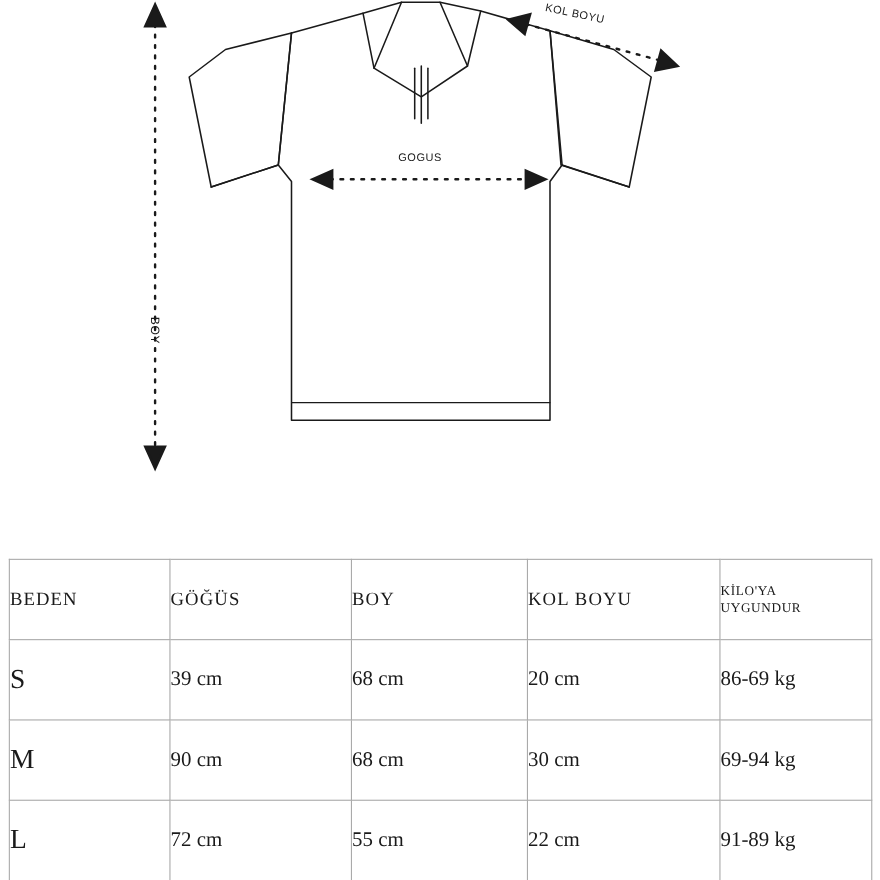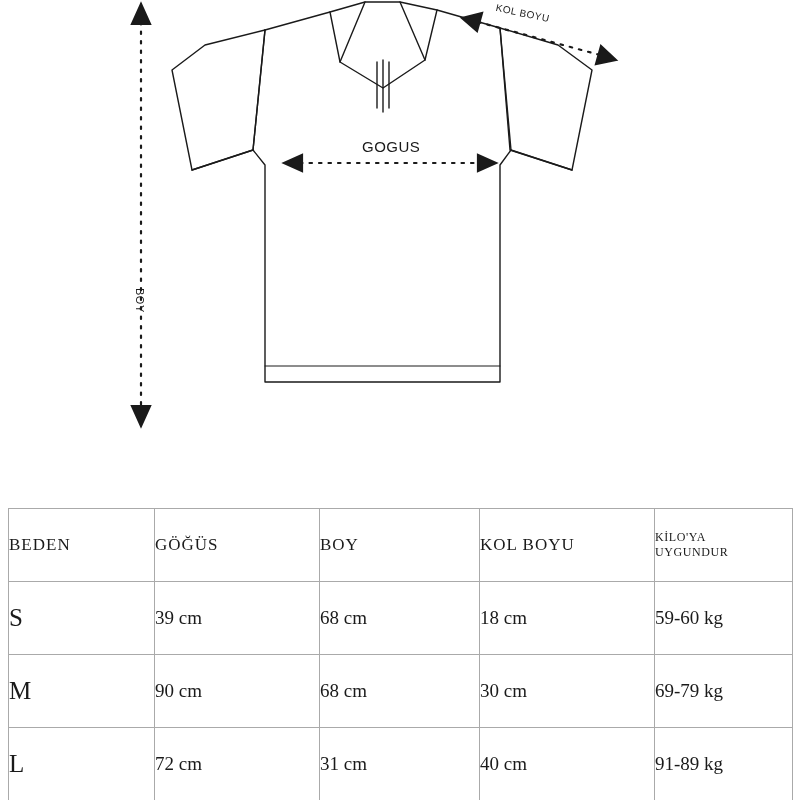--- a/index.html
+++ b/index.html
@@ -33,21 +33,21 @@
   .dim-label {
     position: absolute;
     font-family: "Liberation Sans", sans-serif;
     letter-spacing: 0.5px;
     color: #1a1a1a;
     white-space: nowrap;
   }
   #label-gogus {
     left: 362px;
     top: 138px;
-    font-size: 15px;
+    font-size: 10px;
   }
   #label-boy {
     left: 146px;
     top: 288px;
     font-size: 11px;
     transform: rotate(90deg);
     transform-origin: left top;
   }
   #label-kol-boyu {
     left: 497px;
@@ -172,31 +172,31 @@
         <div>KİLO'YA</div>
         <div>UYGUNDUR</div>
       </th>
     </tr>
   </thead>
   <tbody>
     <tr>
       <td class="size-cell">S</td>
       <td>39 cm</td>
       <td>68 cm</td>
-      <td>18  cm</td>
-      <td>59-60 kg</td>
+      <td>20  cm</td>
+      <td>86-69 kg</td>
     </tr>
     <tr>
       <td class="size-cell">M</td>
       <td>90 cm</td>
       <td>68 cm</td>
       <td>30 cm</td>
-      <td>69-79 kg</td>
+      <td>69-94 kg</td>
     </tr>
     <tr>
       <td class="size-cell">L</td>
       <td>72 cm</td>
-      <td>31 cm</td>
-      <td>40 cm</td>
+      <td>55 cm</td>
+      <td>22 cm</td>
       <td>91-89 kg</td>
     </tr>
   </tbody>
 </table>
 
 </body></html>

